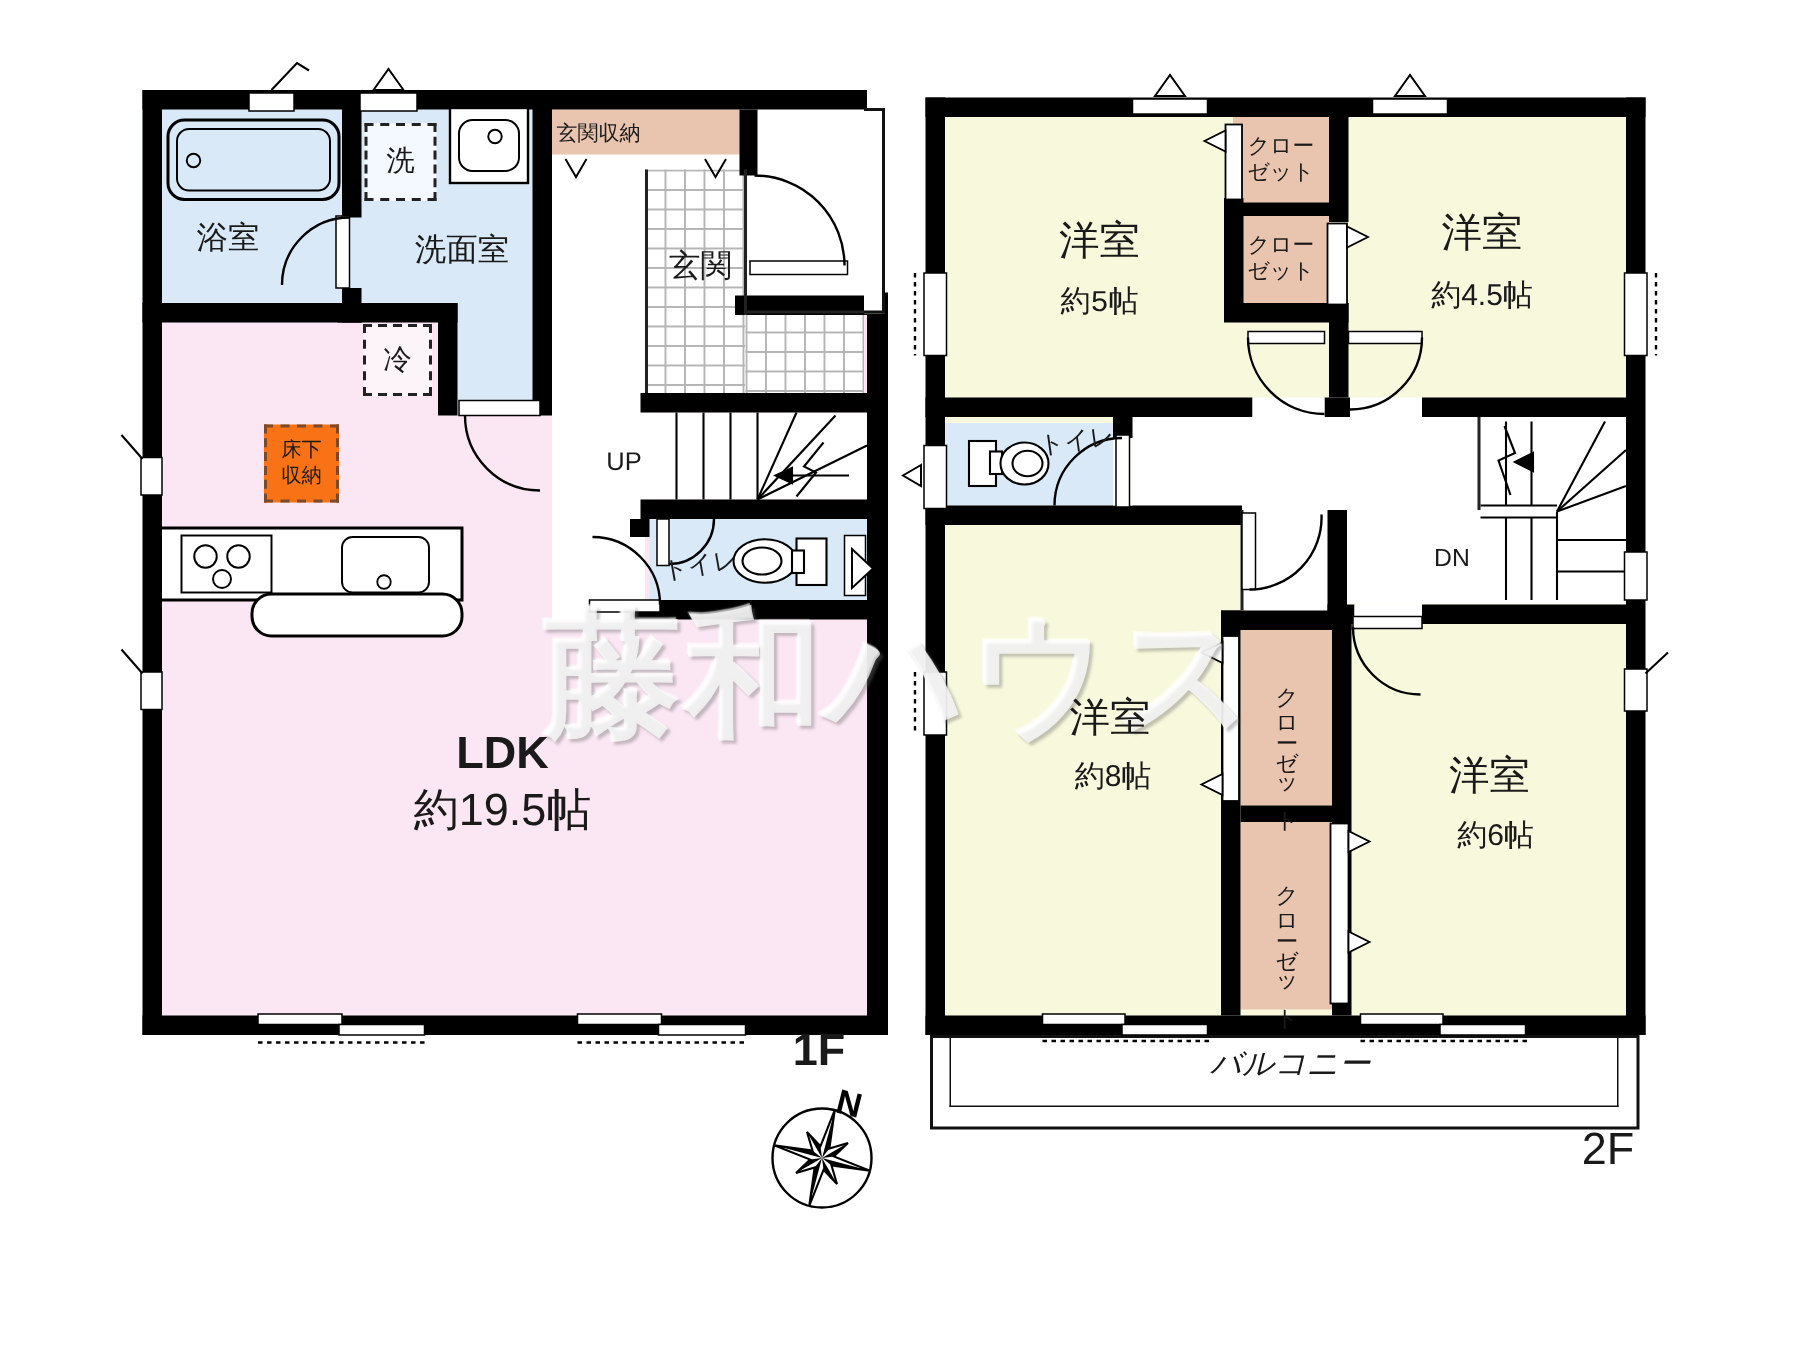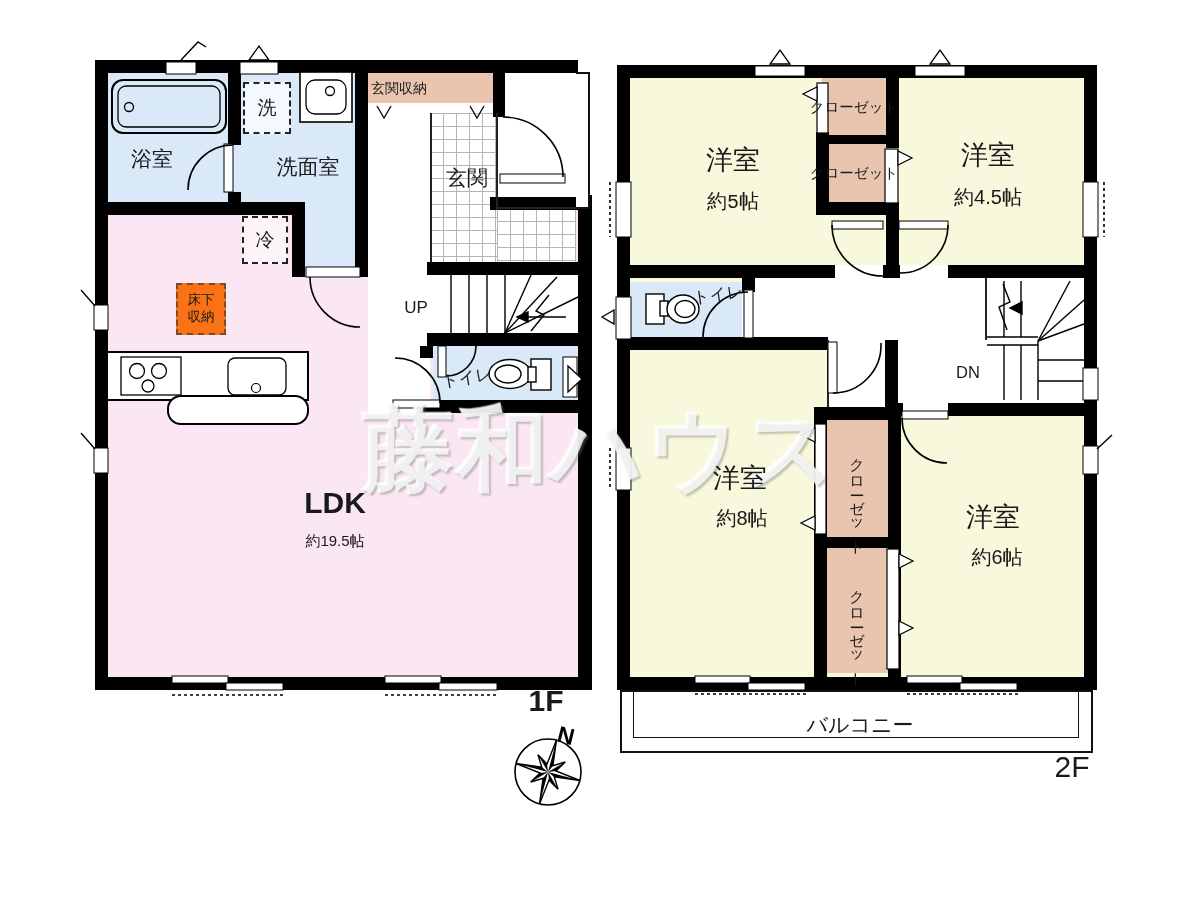--- a/index.html
+++ b/index.html
@@ -17,21 +17,21 @@
         display:flex;align-items:center;justify-content:center;}
   .lbl{position:absolute;z-index:5;display:flex;align-items:center;justify-content:center;
        text-align:center;line-height:1.15;white-space:nowrap;}
   #fixtures{position:absolute;left:0;top:0;z-index:3;}
   #watermark{position:absolute;left:362px;top:388px;z-index:4;font-size:92px;font-weight:bold;
              letter-spacing:2px;color:rgba(255,255,255,0.75);
              text-shadow:2px 2px 2px rgba(110,110,110,0.40),-1px -1px 1px rgba(255,255,255,0.7);
              white-space:nowrap;}
   .vtext{writing-mode:vertical-rl;text-orientation:upright;letter-spacing:3px;
          line-height:21px;height:64px;font-size:15px;}
-  .closet2l{font-size:14.5px;}
+  .closet2l{flex-direction:column;font-size:14.5px;}
   .step{position:absolute;z-index:2;background:#fff;border:2px solid #111;border-left:none;}
   .balc{position:absolute;z-index:2;border:2px solid #111;}
   .balci{position:absolute;z-index:2;border:1.5px solid #111;border-top:none;}
 </style>
 </head>
 <body>
 
 <div id="canvas">
 
   <div class="fill" style="left:95px;top:203px;width:497px;height:487px;background:#fbe6f3;"></div>
@@ -289,21 +289,21 @@
   </div>
   <div class="dash" style="left:176px;top:283px;width:46px;height:48px;background:#f97316;border-color:#7a4a2a;">
     <span style="font-size:13.5px;width:30px;word-break:break-all;line-height:1.25;white-space:normal;text-align:center;">床下収納</span>
   </div>
 
   <div class="lbl" style="left:110px;top:146px;width:84px;height:26px;font-size:21px;">浴室</div>
   <div class="lbl" style="left:250px;top:154px;width:116px;height:26px;font-size:21px;">洗面室</div>
   <div class="lbl" style="left:371px;top:76px;width:70px;height:24px;font-size:14px;justify-content:flex-start;">玄関収納</div>
   <div class="lbl" style="left:436px;top:165px;width:62px;height:26px;font-size:21px;">玄関</div>
   <div class="lbl" style="left:275px;top:486px;width:120px;height:34px;font-size:30px;font-weight:700;">LDK</div>
-  <div class="lbl" style="left:265px;top:528px;width:140px;height:26px;font-size:15px;">約19.5帖</div>
+  <div class="lbl" style="left:265px;top:528px;width:140px;height:26px;font-size:30px;">約19.5帖</div>
   <div class="lbl" style="left:437px;top:366px;width:60px;height:22px;font-size:16.5px;transform:rotate(-10deg);">トイレ</div>
   <div class="lbl" style="left:396px;top:298px;width:40px;height:20px;font-size:17px;">UP</div>
   <div class="lbl" style="left:518px;top:684px;width:56px;height:34px;font-size:30px;font-weight:600;">1F</div>
 
   <div class="lbl" style="left:697px;top:146px;width:72px;height:30px;font-size:27px;">洋室</div>
   <div class="lbl" style="left:693px;top:190px;width:80px;height:24px;font-size:20px;font-family:Liberation Mono, monospace;">約5帖</div>
   <div class="lbl" style="left:952px;top:141px;width:72px;height:30px;font-size:27px;">洋室</div>
   <div class="lbl" style="left:941px;top:185px;width:94px;height:24px;font-size:20px;">約4.5帖</div>
   <div class="lbl" style="left:704px;top:464px;width:72px;height:30px;font-size:27px;">洋室</div>
   <div class="lbl" style="left:702px;top:506px;width:80px;height:24px;font-size:20px;">約8帖</div>
@@ -318,17 +318,17 @@
       <span>ゼット</span>
   </div>
   <div class="lbl" style="left:827px;top:420px;width:61px;height:117px;">
     <span class="vtext">クローゼット</span>
   </div>
   <div class="lbl" style="left:827px;top:548px;width:61px;height:125px;">
     <span class="vtext">クローゼット</span>
   </div>
   <div class="lbl" style="left:688px;top:283px;width:60px;height:22px;font-size:16.5px;transform:rotate(-8deg);">トイレ</div>
   <div class="lbl" style="left:950px;top:362px;width:36px;height:20px;font-size:16.5px;text-align:right;">DN</div>
-  <div class="lbl" style="left:790px;top:712px;width:140px;height:26px;font-size:21px;">バルコニー</div>
+  <div class="lbl" style="left:790px;top:697px;width:140px;height:26px;font-size:21px;font-style:italic;">バルコニー</div>
   <div class="lbl" style="left:1044px;top:750px;width:56px;height:34px;font-size:30px;font-weight:400;">2F</div>
 
 
 </div>
 
 </body></html>

